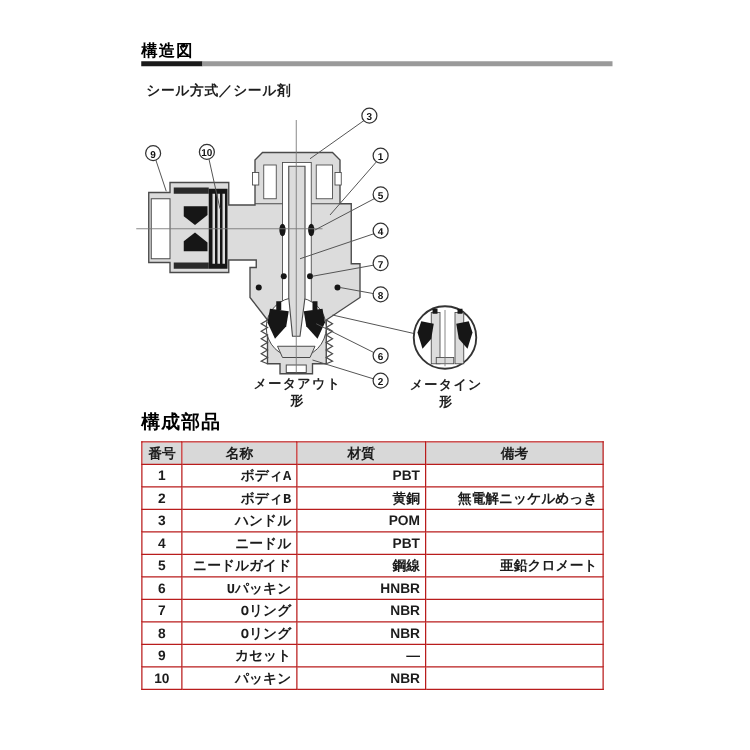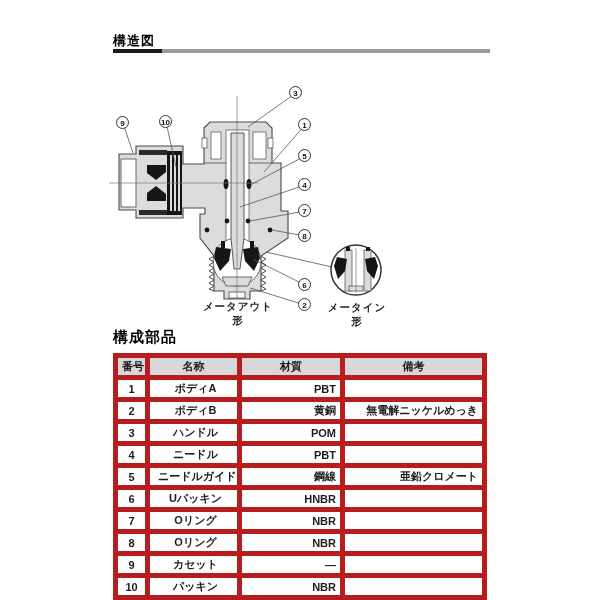--- a/index.html
+++ b/index.html
@@ -22,37 +22,38 @@
   #label-meter-out{left:201px;top:300px;width:74px;}
   #label-meter-in{left:325px;top:301px;width:64px;}
   .callout{
     position:absolute;width:13px;height:13px;border:1px solid #333;border-radius:50%;
     background:#fff;font-size:8px;line-height:13px;text-align:center;color:#111;
     box-sizing:border-box;font-weight:bold;
   }
   
   #parts-table{left:113px;top:353px;border-collapse:collapse;table-layout:fixed;width:369px;font-size:11px;}
   #parts-table th,#parts-table td{
-    border:5px solid #b91c1c;padding:1px 4px;height:15.5px;box-sizing:border-box;
+    border:1px solid #b91c1c;padding:1px 4px;height:15.5px;box-sizing:border-box;
     font-weight:600;color:#1c1c1c;white-space:nowrap;overflow:hidden;
   }
   #parts-table th{background:#d8d8d8;font-weight:600;text-align:center;}
   #parts-table td.c-no{text-align:center;}
-  #parts-table td.c-name{text-align:center;padding-left:8px;}
+  #parts-table td.c-name{text-align:right;padding-left:8px;font-family:Liberation Mono, monospace;}
   #parts-table td.c-mat{text-align:right;}
   #parts-table td.c-note{text-align:right;}
   .col-no{width:32px;} .col-name{width:92px;} .col-mat{width:103px;} .col-note{width:142px;}
 </style>
 </head>
 <body>
 
 <div class="abs sec-title" id="sec1-title">構造図</div>
 <div class="abs" id="rule-black"></div>
 <div class="abs" id="rule-gray"></div>
 <div class="abs" id="seal-note">
+  <div>シール方式／シール剤</div>
 </div>
 
 <svg class="abs" id="diagram-svg" width="600" height="340" viewBox="0 0 600 340" xmlns="http://www.w3.org/2000/svg">
   <g stroke-linejoin="miter">
 
     <path d="M204,128 L210,122 H266 L272,128 V163 H281 V211 H288 V238 L261,256 V291 H250 V299 H224 V291 H214 V256 L200,238 V214 H205 V208 H183 V218 H136 V210 H119 V154 H136 V146 H183 V164 H204 V128 Z" fill="#dcdcdc" stroke="#4a4a4a" stroke-width="1.1"></path>
     <line x1="204" y1="163" x2="272" y2="163" stroke="#4a4a4a" stroke-width="0.8"></line>
 
     <rect x="211" y="132" width="10" height="27" fill="#ffffff" stroke="#4a4a4a" stroke-width="0.7"></rect>
     <rect x="253" y="132" width="13" height="27" fill="#ffffff" stroke="#4a4a4a" stroke-width="0.7"></rect>

